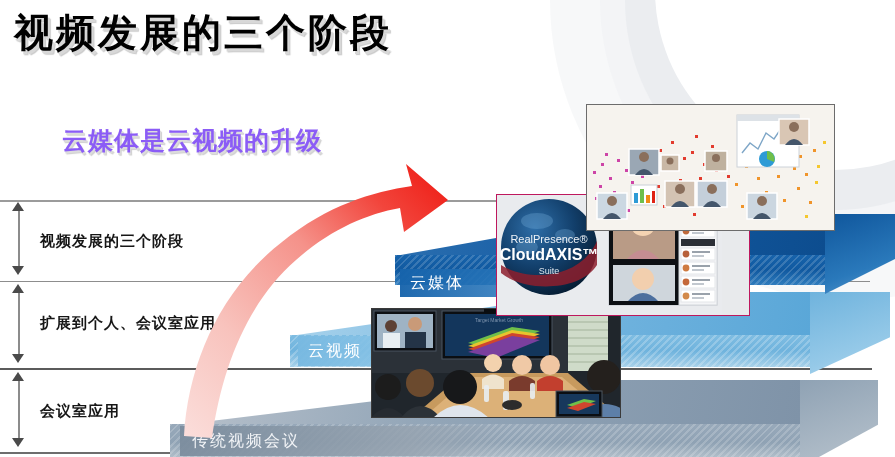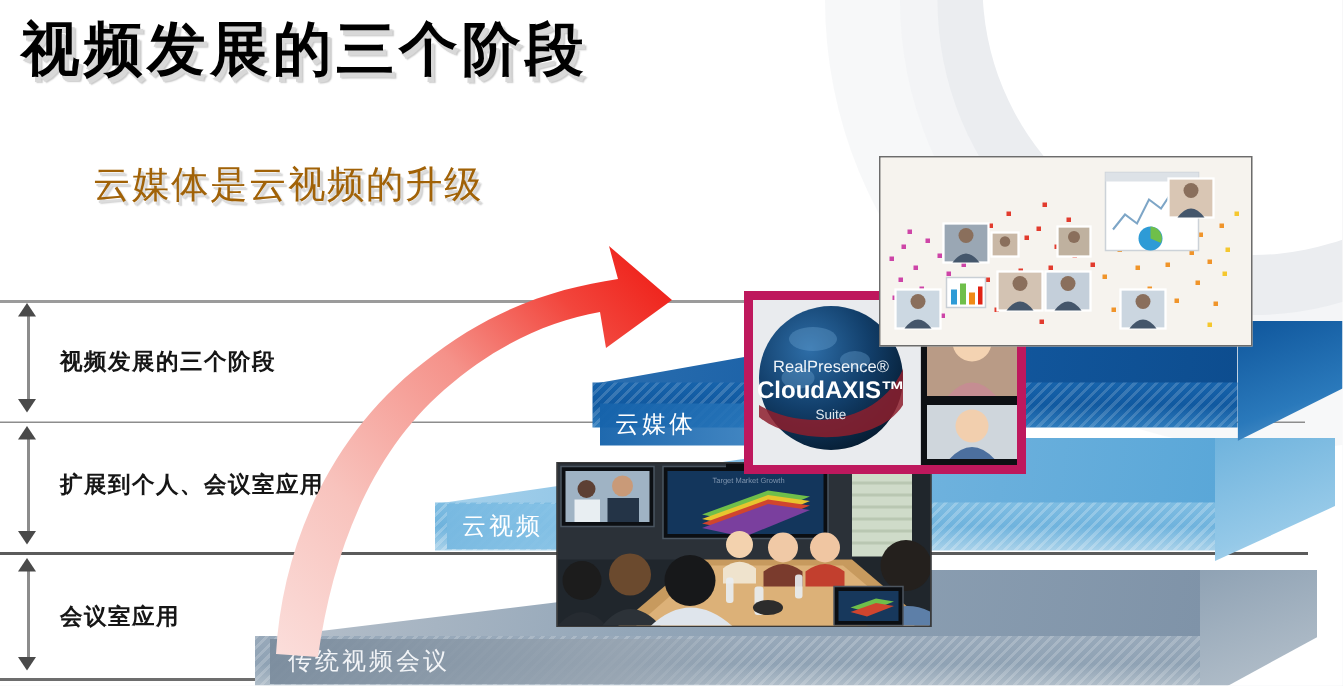--- a/index.html
+++ b/index.html
@@ -21,23 +21,23 @@
 
   
   #title{
     position:absolute;left:14px;top:6px;
     font-size:39px;font-weight:bold;letter-spacing:3px;
     color:#000000;
     text-shadow:2px 3px 0 #d8d8d8, 3px 4px 1px #c9c9c9;
     white-space:nowrap;
   }
   #subtitle{
-    position:absolute;left:62px;top:106px;
-    font-size:25px;font-weight:normal;letter-spacing:1px;
-    color:#a16207;
+    position:absolute;left:62px;top:124px;
+    font-size:25px;font-weight:bold;letter-spacing:1px;
+    color:#8b5cf6;
     text-shadow:1px 2px 0 #dcdcdc, 2px 3px 1px #cfcfcf;
     white-space:nowrap;
   }
 
   
   .divider{position:absolute;left:0;height:0;}
   .div-top{top:200px;width:700px;border-top:2px solid #9b9b9b;}
   .div-mid1{top:281px;width:870px;border-top:1px solid #8d8d8d;}
   .div-mid2{top:368px;width:872px;border-top:2px solid #5b5b5b;}
   .div-bottom{top:452px;width:272px;border-top:2px solid #6d6d6d;}
@@ -157,22 +157,22 @@
   #arrow{position:absolute;left:160px;top:150px;width:290px;height:290px;pointer-events:none;}
 
   
   #photo-room{
     position:absolute;left:371px;top:308px;width:250px;height:110px;
     border:1px solid #3a3a3a;overflow:hidden;box-sizing:border-box;
     background:#1d2126;
   }
   
   #photo-cloudaxis{
-    position:absolute;left:496px;top:194px;width:188px;height:122px;
-    border:6px solid #be185d;overflow:hidden;box-sizing:border-box;
+    position:absolute;left:496px;top:194px;width:254px;height:122px;
+    border:1px solid #be185d;overflow:hidden;box-sizing:border-box;
     background:#e8eaec;
   }
   
   #photo-wall{
     position:absolute;left:586px;top:104px;width:249px;height:127px;
     border:1px solid #6c6c6c;overflow:hidden;box-sizing:border-box;
     background:#f4f1ec;
   }
 </style>
 </head>

